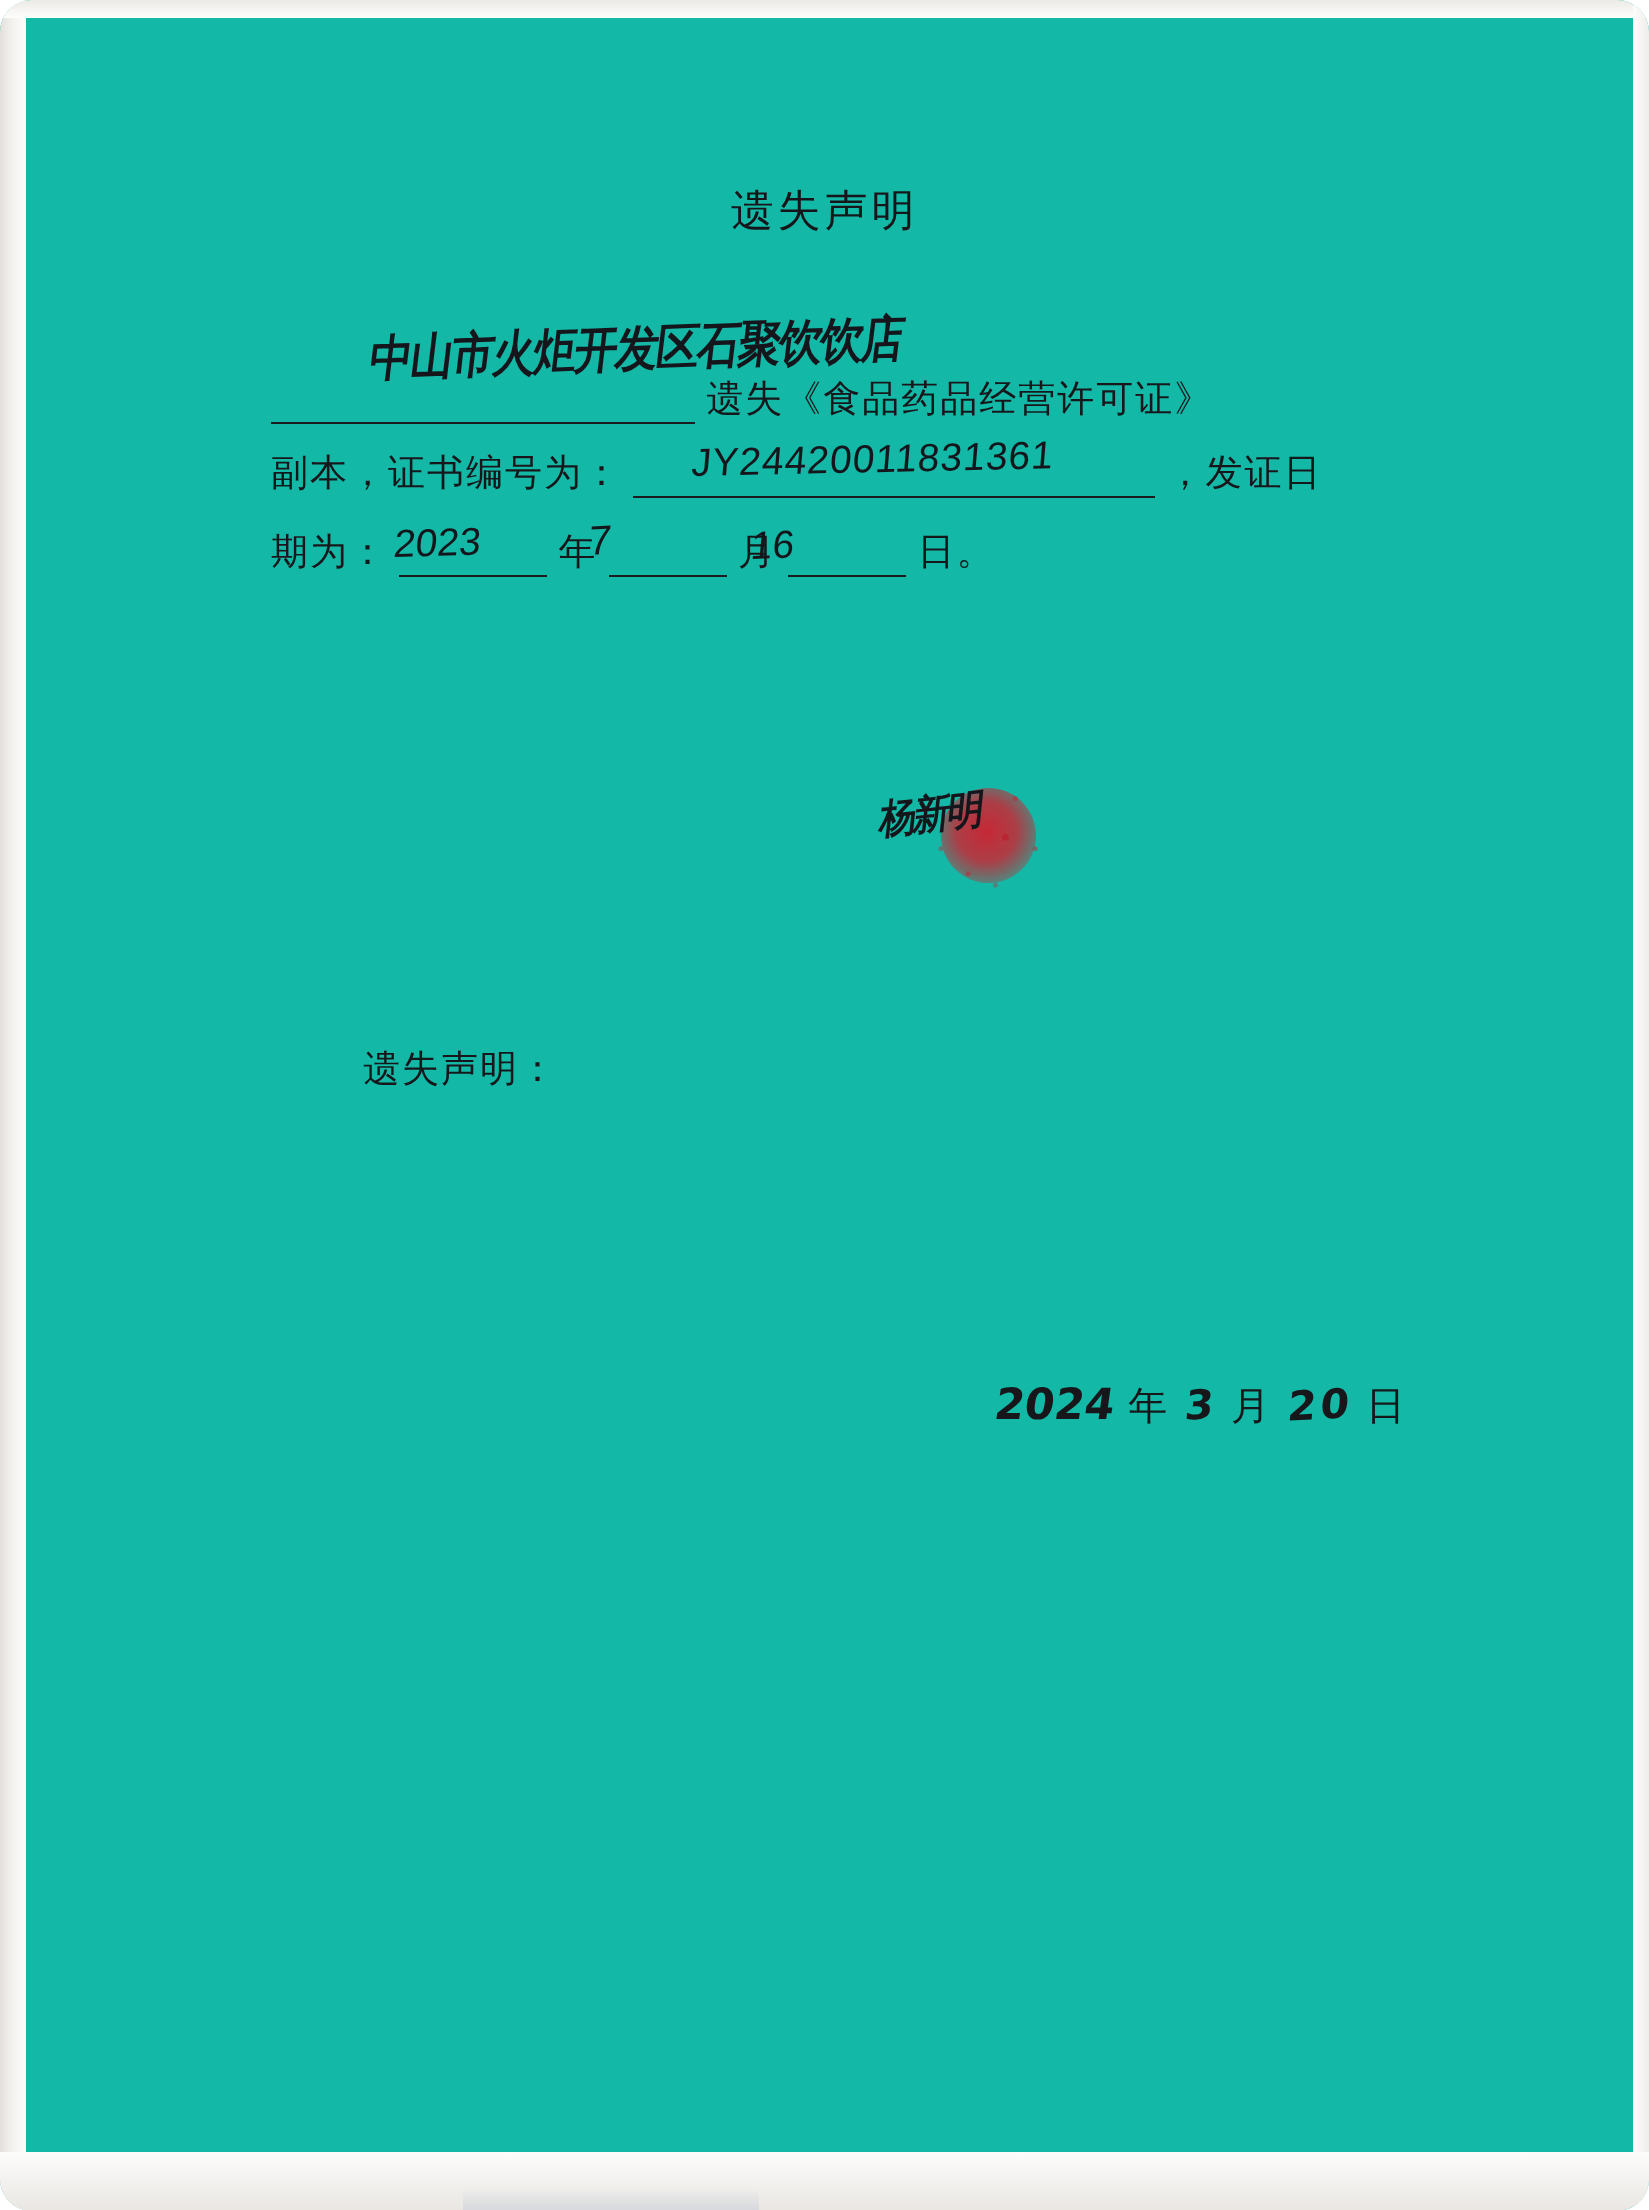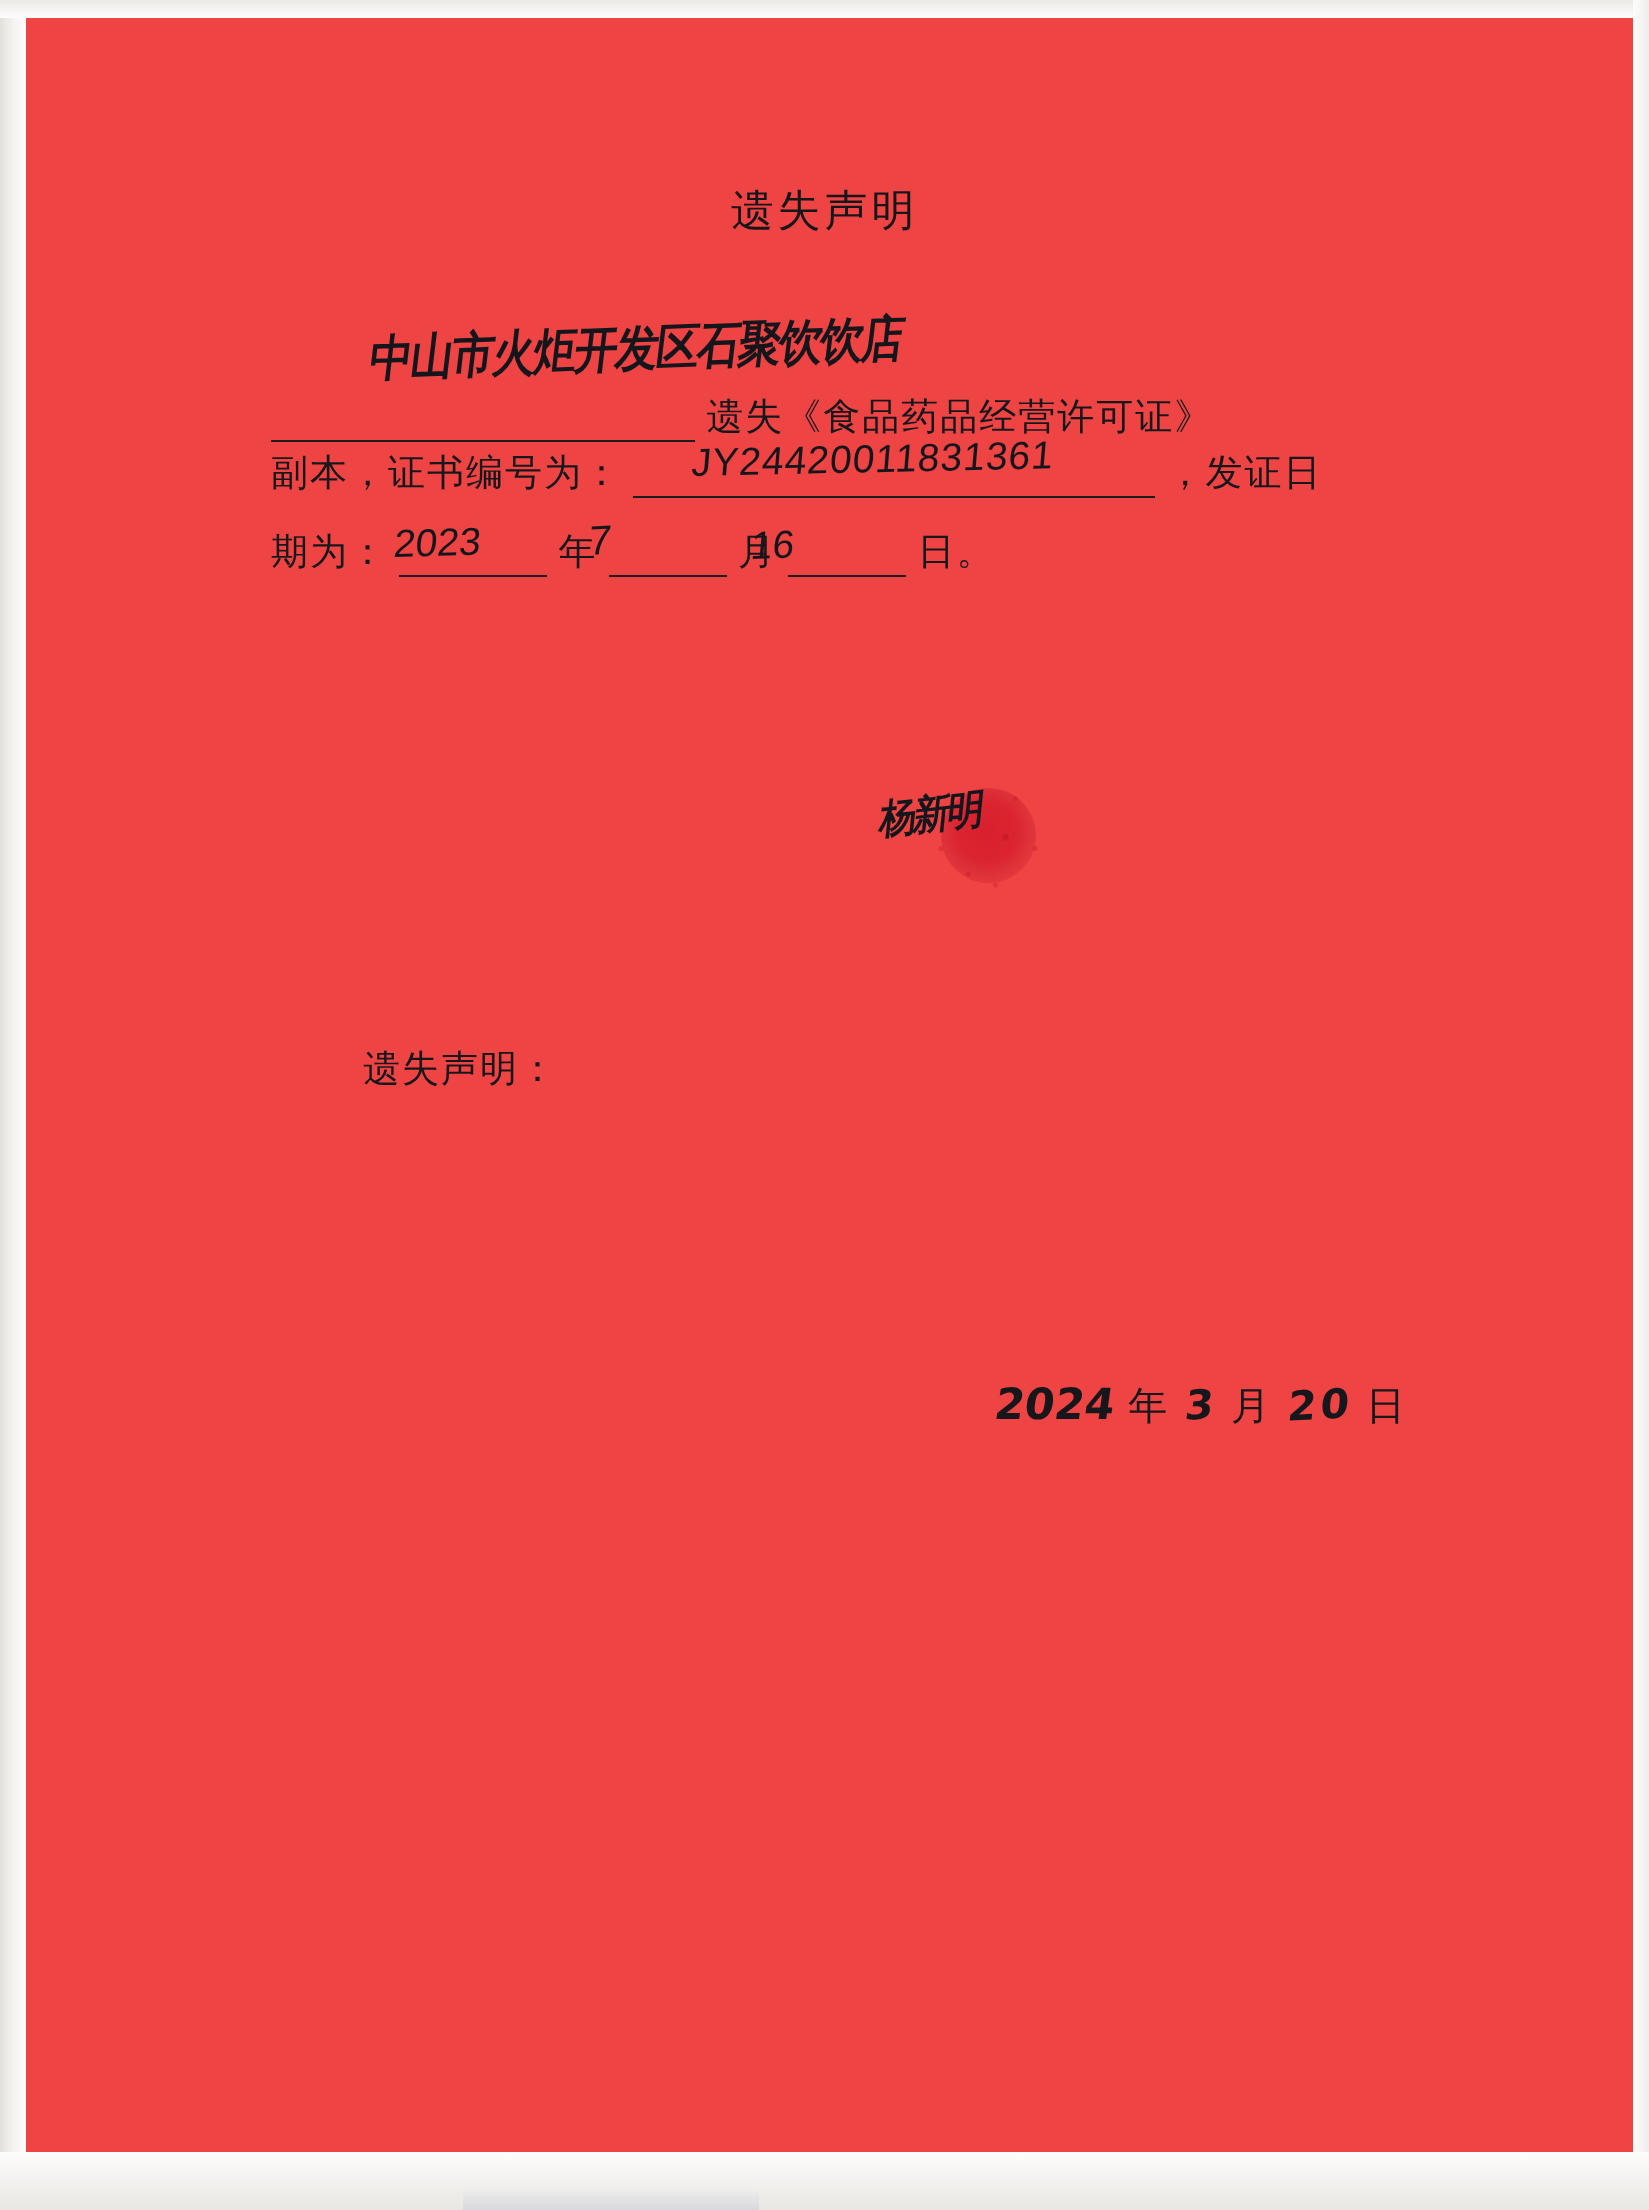--- a/index.html
+++ b/index.html
@@ -7,22 +7,23 @@
     padding: 0;
     background: #ffffff;
   }
   body {
     font-family: "Liberation Serif", "DejaVu Serif", serif;
   }
   .page {
     position: relative;
     width: 1649px;
     height: 2211px;
-    background: #ef4444;
+    background: #14b8a6;
     overflow: hidden;
+    border-radius: 32px;
   }
   
   .scan-edge-left {
     position: absolute;
     left: 0; top: 0;
     width: 25.6px; height: 2211px;
     background: linear-gradient(to right, #e3e0dc 0%, #f3f1ee 45%, #fdfdfc 100%);
   }
   .scan-edge-top {
     position: absolute;
@@ -65,21 +66,21 @@
 
   .body-text {
     position: absolute;
     color: #17171b;
     font-size: 37px;
     letter-spacing: 2px;
     white-space: nowrap;
   }
 
   
-  .line1 { left: 271px; top: 392px; font-family: Liberation Serif, serif; }
+  .line1 { left: 271px; top: 374px; font-family: Liberation Serif, serif; }
   .line2 { left: 271px; top: 448px; }
   .line3 { left: 271px; top: 527px; }
 
   .blank-underline {
     display: inline-block;
     border-bottom: 2px solid #1b1b20;
     vertical-align: bottom;
   }
 
   

